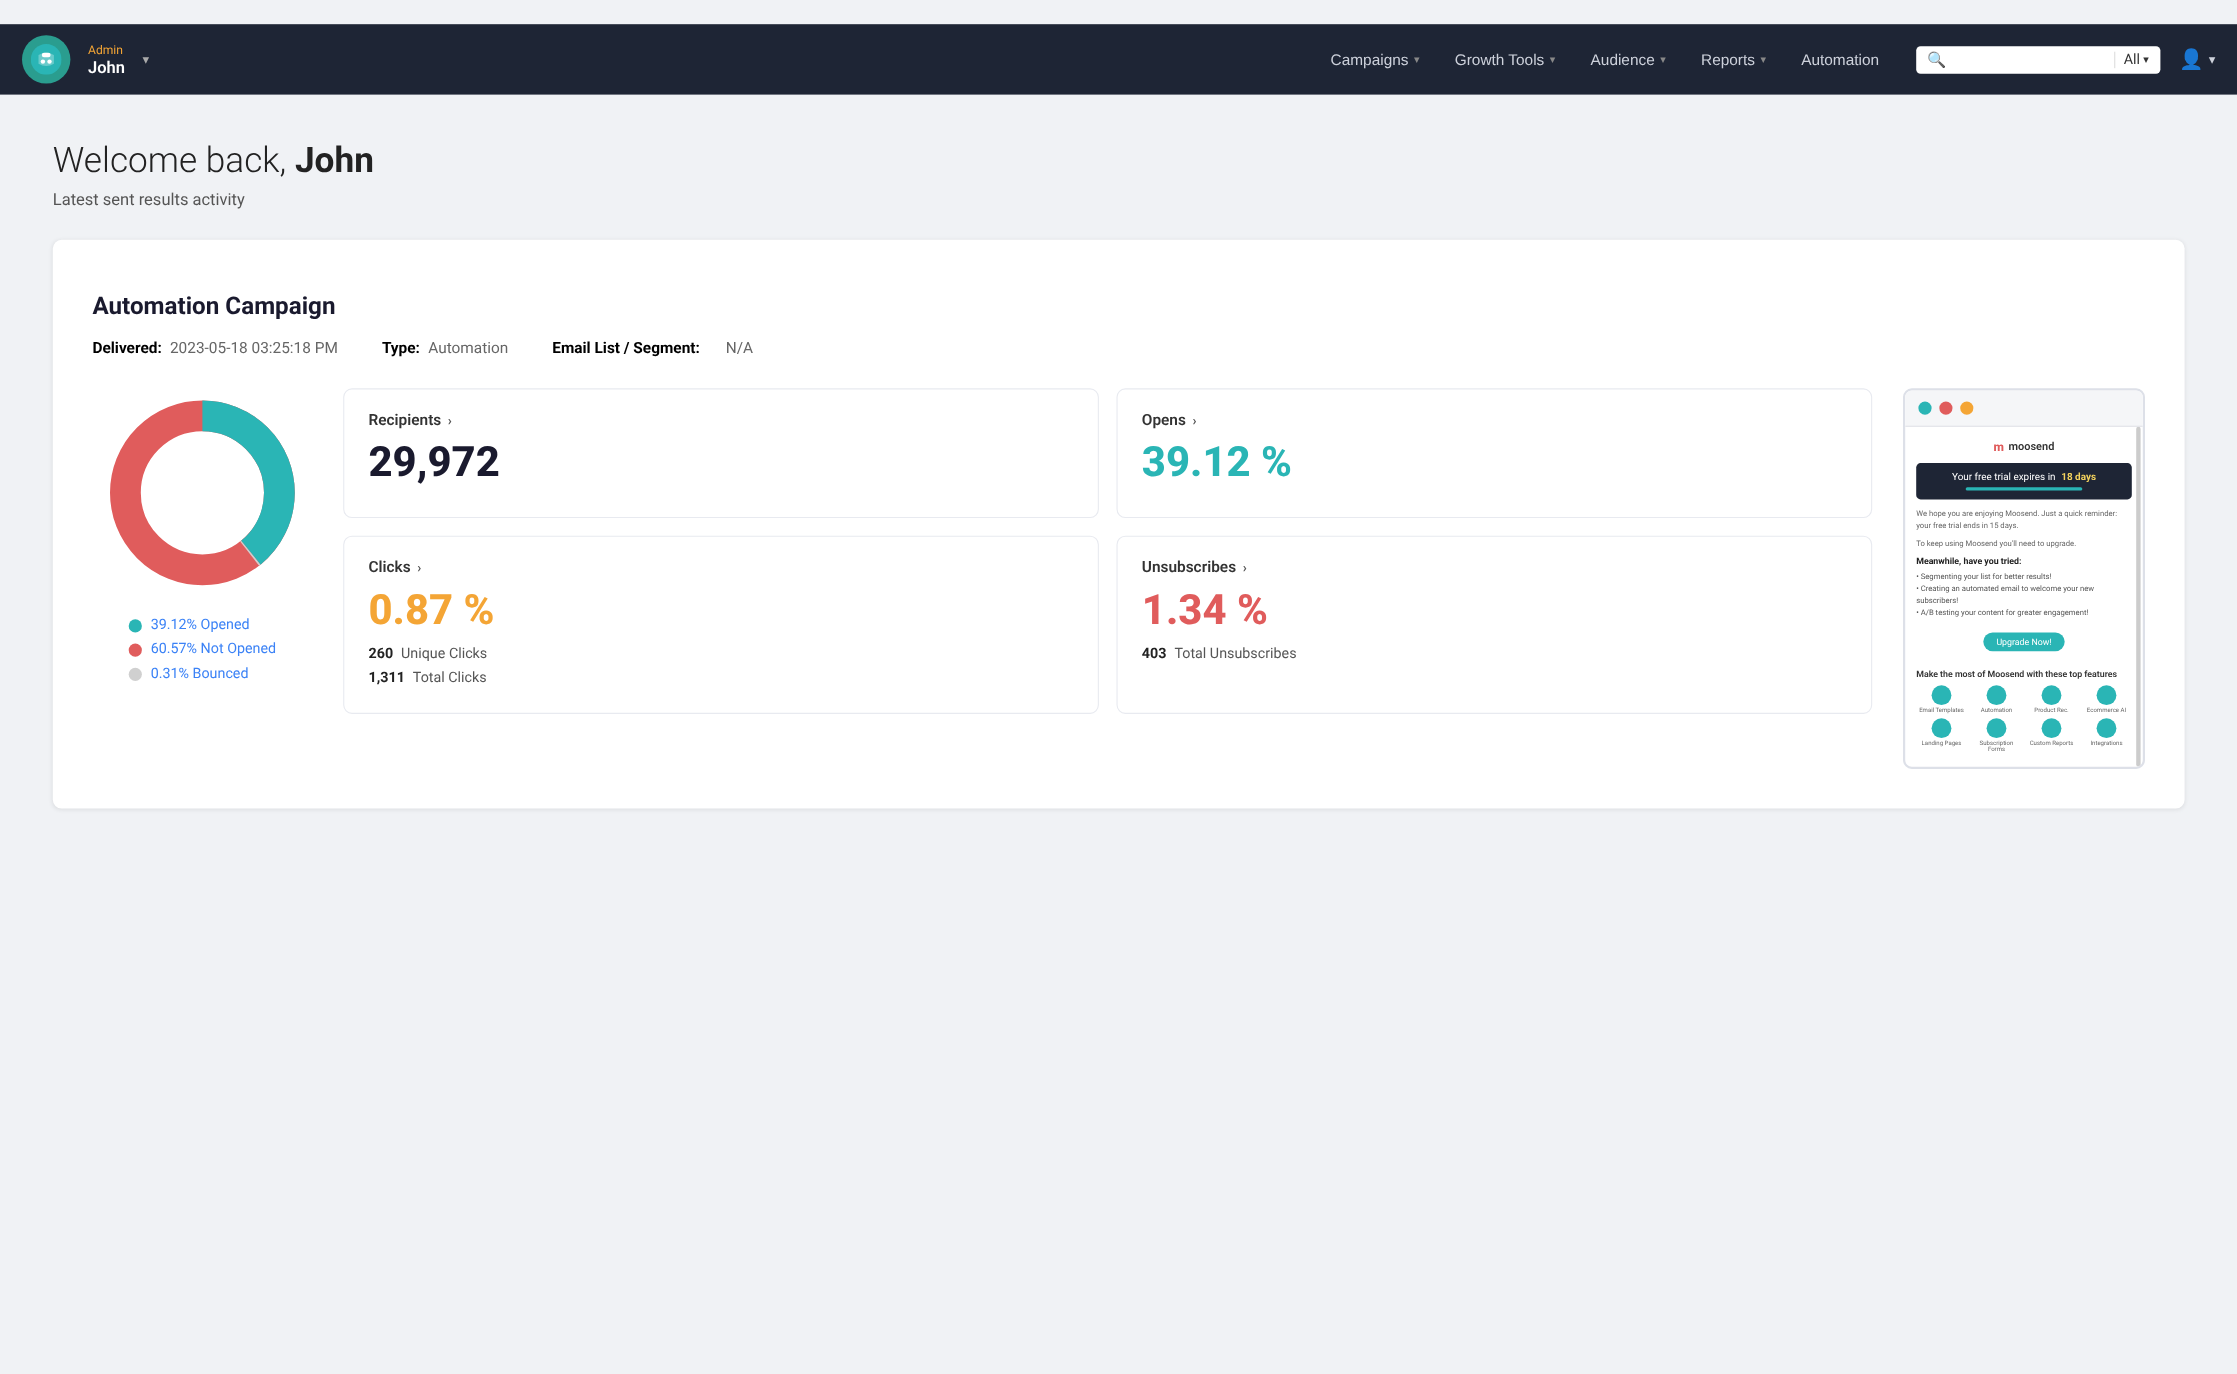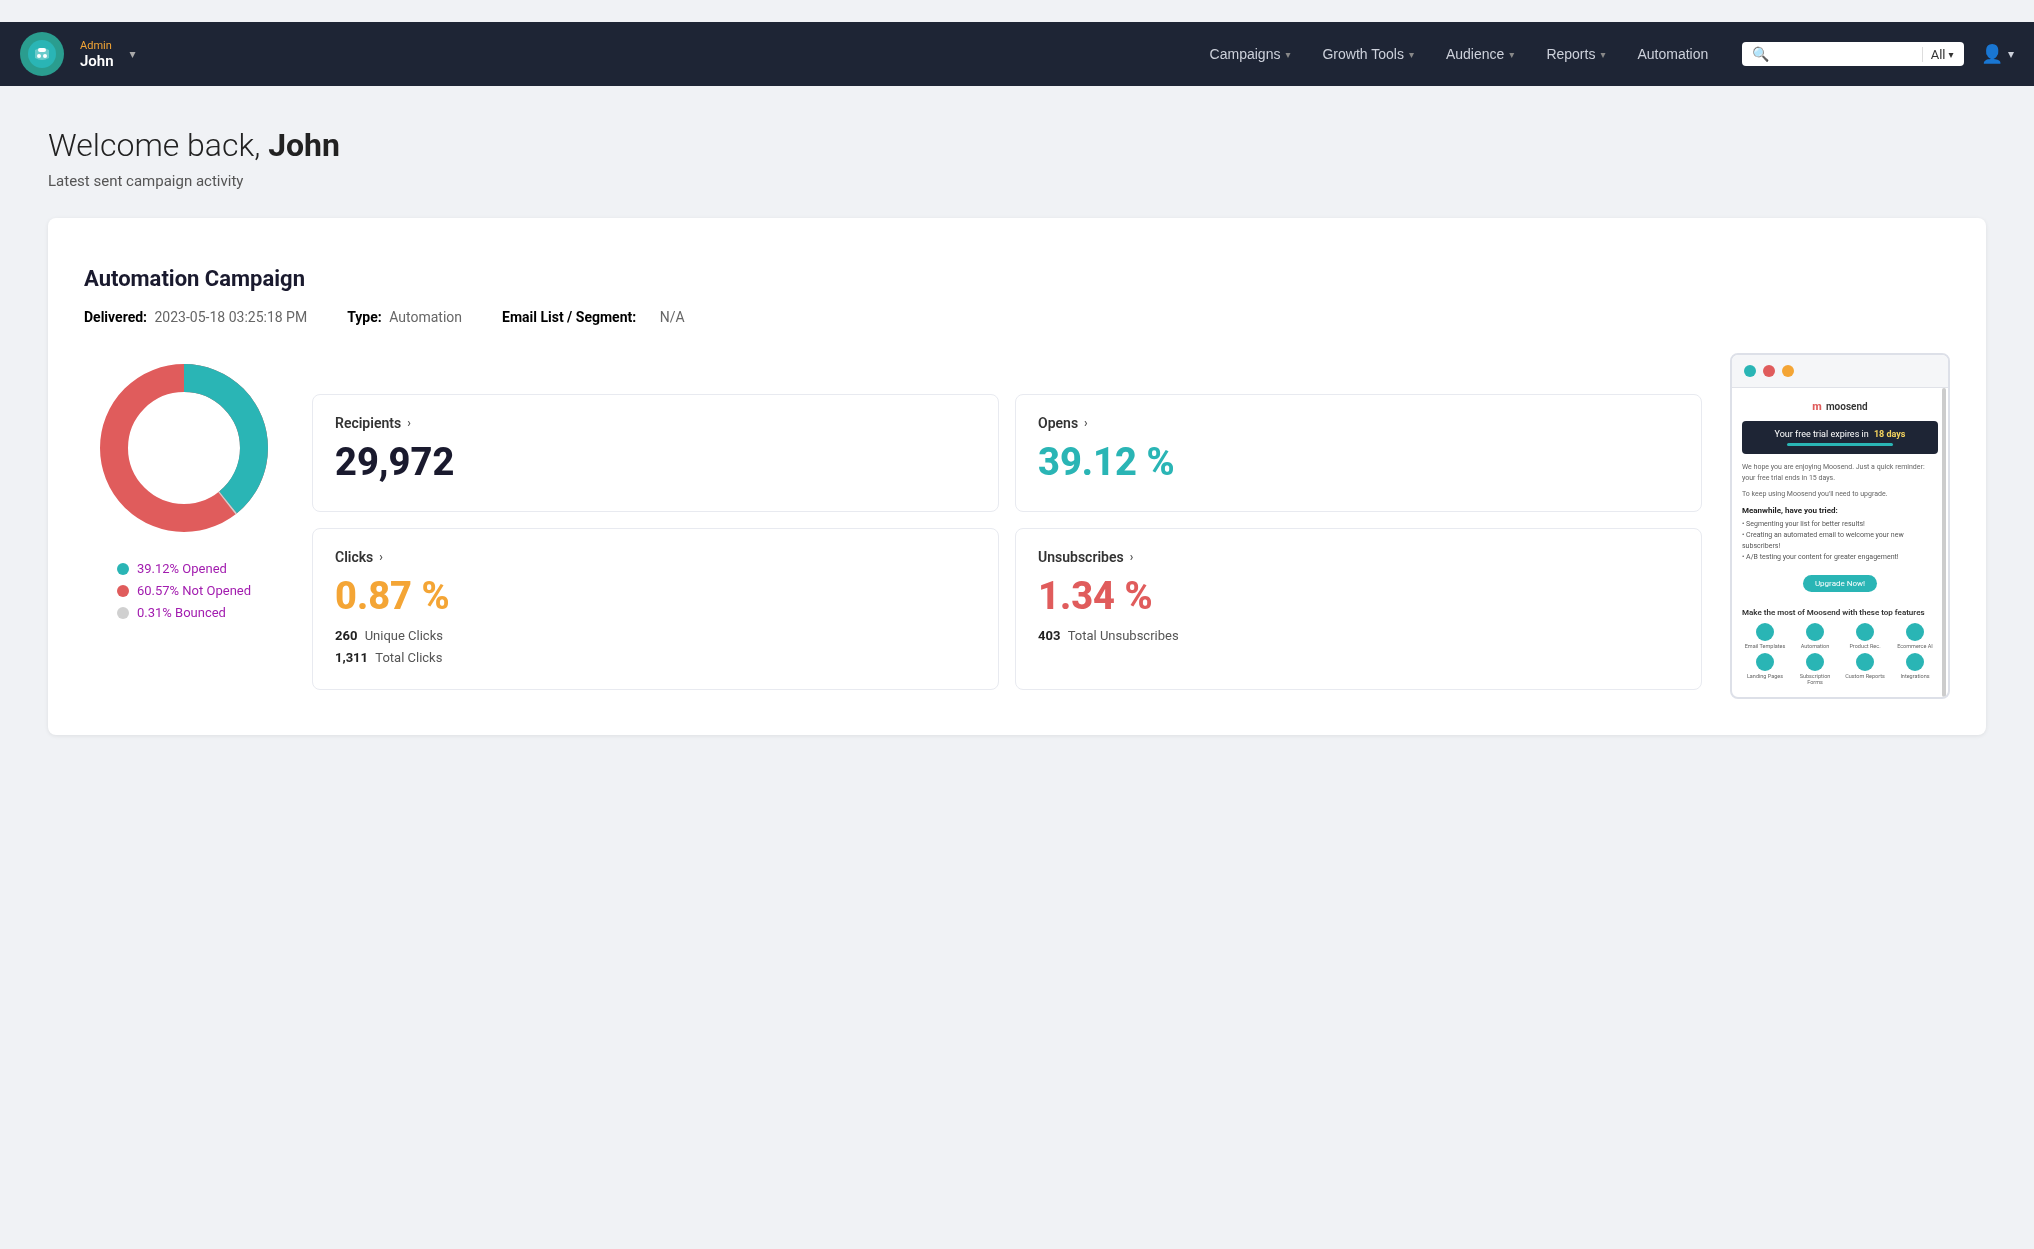--- a/index.html
+++ b/index.html
@@ -97,30 +97,29 @@
     .campaign-meta span { color: #666; }
 
     
     .stats-layout {
       display: flex; gap: 28px; align-items: flex-start;
     }
 
     
     .donut-section { display: flex; flex-direction: column; align-items: center; min-width: 200px; }
     .donut-legend { margin-top: 18px; display: flex; flex-direction: column; gap: 7px; }
-    .legend-item { display: flex; align-items: center; gap: 8px; font-size: 13px; color: #a21caf; }
+    .legend-item { display: flex; align-items: center; gap: 8px; font-size: 13px; color: #3b82f6; }
     .legend-dot { width: 12px; height: 12px; border-radius: 50%; flex-shrink: 0; }
 
     
     .stat-cards-grid {
       display: grid;
       grid-template-columns: 1fr 1fr;
       gap: 16px;
       flex: 1;
-      margin-top: 41px;
     }
     .stat-card {
       border: 1px solid #e8eaf0;
       border-radius: 8px;
       padding: 20px 22px;
     }
     .stat-card-header {
       display: flex; align-items: center; gap: 6px;
       font-size: 14px; font-weight: 600; color: #333;
       margin-bottom: 12px;
@@ -254,21 +253,21 @@
     <span>👤</span>
     <span style="font-size:12px;">▾</span>
   </button>
 </nav>
 
 <div class="page">
   <h1 class="welcome-title">
     <span>Welcome back,</span>
     <strong>John</strong>
   </h1>
-  <p class="welcome-sub">Latest sent campaign activity</p>
+  <p class="welcome-sub">Latest sent results activity</p>
 
   <div class="campaign-card">
     <h2 class="campaign-title">Automation Campaign</h2>
 
     <div class="campaign-meta">
       <span>
         <strong>Delivered:</strong>
         <span style="margin-left:4px;">2023-05-18 03:25:18 PM</span>
       </span>
       <span>

